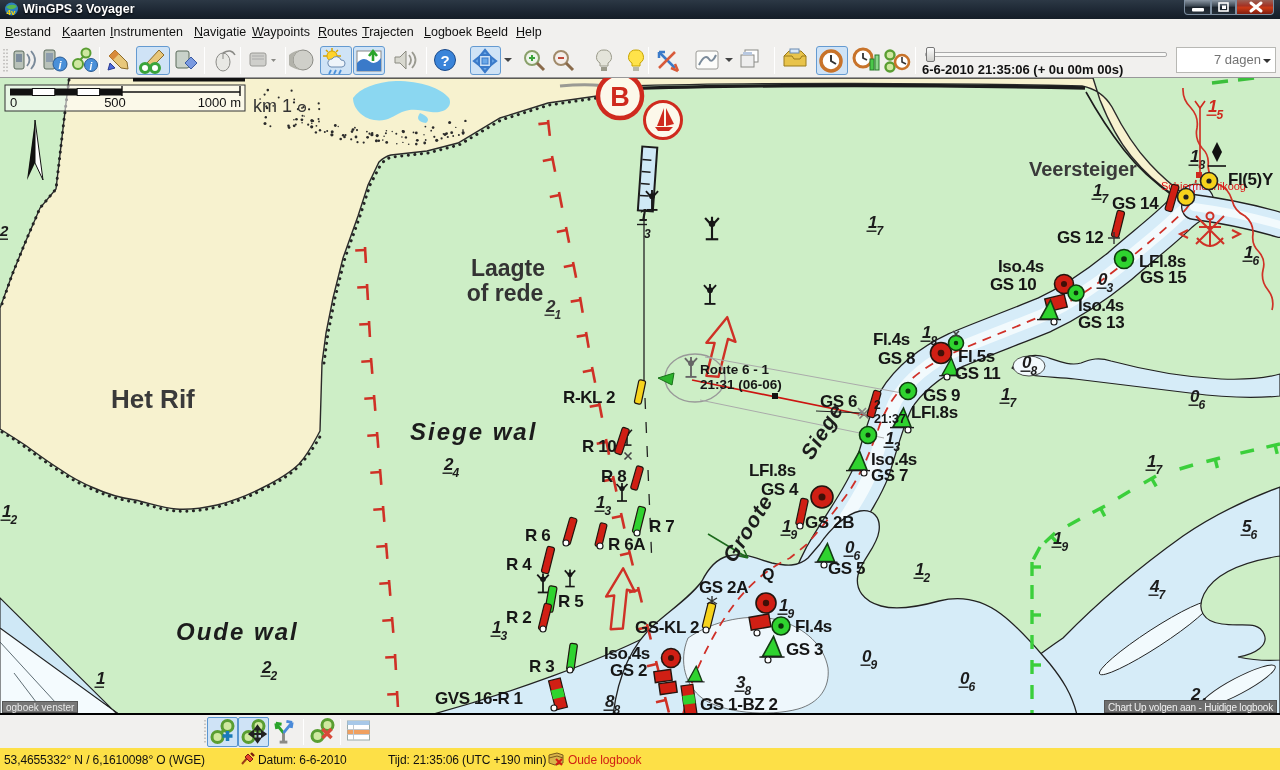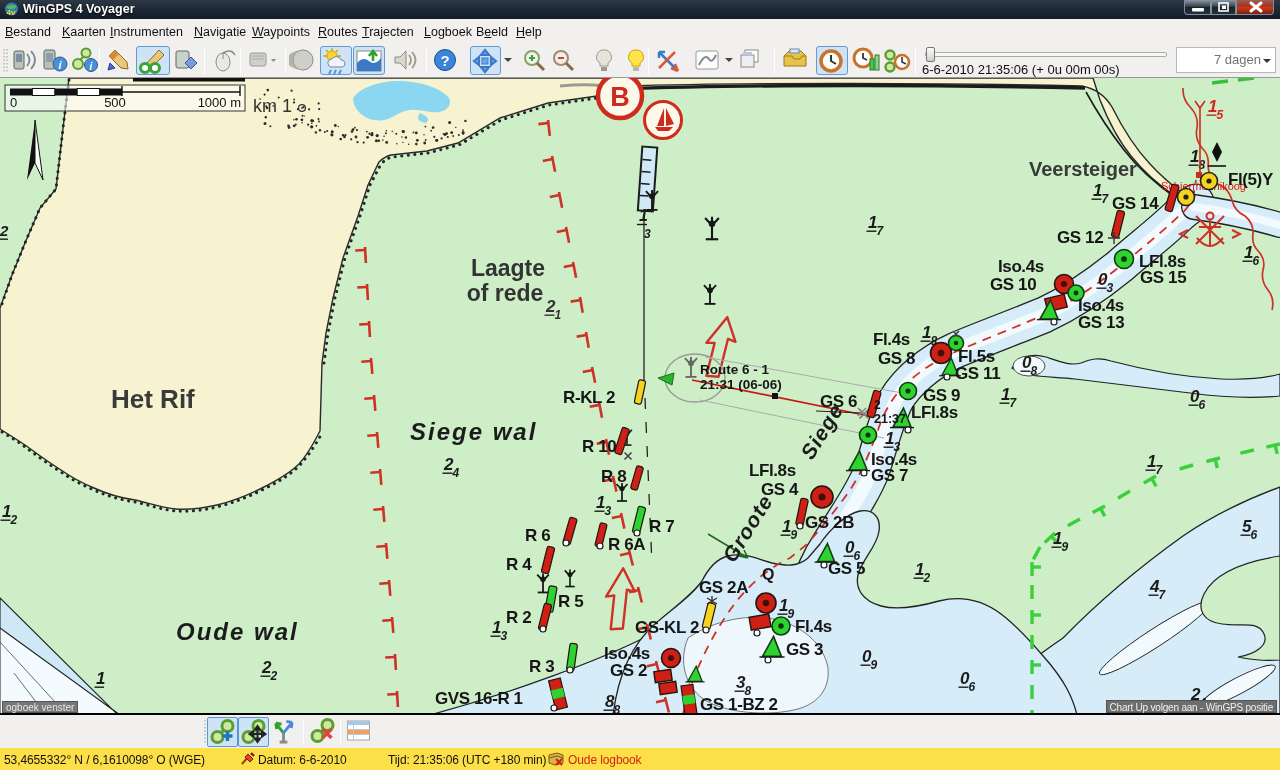--- a/index.html
+++ b/index.html
@@ -12,21 +12,21 @@
 .botbar{position:absolute;left:0;top:714px;width:1280px;height:34px;background:#f1f0ee}
 .statusbar{position:absolute;left:0;top:748px;width:1280px;height:22px;background:#fde047;font-size:12px;color:#111;letter-spacing:-0.1px}
 .wbtn{position:absolute;top:0;height:15px;border:1px solid #7d8ea0;border-top:none;color:#fff}
 </style></head><body>
 <div class="titlebar">
  <svg style="position:absolute;left:4px;top:2px" width="15" height="15" viewBox="0 0 15 15">
       <circle cx="7.5" cy="7" r="6.5" fill="#2c7fbe"></circle>
       <path d="M2,5 Q7,1 13,4 Q10,8 5,7 Z" fill="#57b84e"></path>
       <text x="2.5" y="13" font-size="8" font-weight="700" fill="#ffd800">4v</text>
     </svg>
- <span class="txt">WinGPS 4 Voyager</span>
+ <span class="txt">WinGPS 3 Voyager</span>
  <div class="wbtn" style="left:1184px;width:27px;background:linear-gradient(180deg,#8b97a3 0%,#39444f 45%,#1a222b 50%,#26303a 100%);border-bottom-left-radius:4px"><svg width="27" height="15">
         <rect x="7" y="8" width="12" height="3.5" rx="1" fill="#fff"></rect>
       </svg></div>
  <div class="wbtn" style="left:1211px;width:25px;background:linear-gradient(180deg,#8b97a3 0%,#39444f 45%,#1a222b 50%,#26303a 100%)"><svg width="25" height="15">
         <rect x="7" y="3" width="9" height="8" fill="none" stroke="#fff" stroke-width="1.6"></rect>
         <rect x="10" y="5.5" width="4" height="3.5" fill="#fff"></rect>
       </svg></div>
  <div class="wbtn" style="left:1236px;width:38px;background:linear-gradient(180deg,#9a6257 0%,#a33325 40%,#ca3a16 55%,#7e1d10 100%);border-bottom-right-radius:4px"><svg width="38" height="15">
         <path d="M14,3 L24,11 M24,3 L14,11" stroke="#fff" stroke-width="3" stroke-linecap="round"></path>
       </svg></div>
@@ -186,21 +186,21 @@
       </svg></div>
     <div class="tbtn" style="left:882px;width:30px"><svg width="30" height="28" viewBox="0 0 30 28">
         <circle cx="8" cy="9" r="4.5" fill="#cfe8a0" stroke="#5a9e32" stroke-width="2.4"></circle>
         <circle cx="8" cy="21" r="4.5" fill="#cfe8a0" stroke="#5a9e32" stroke-width="2.4"></circle>
         <circle cx="20" cy="16" r="7" fill="#fff" stroke="#c8732a" stroke-width="2.6"></circle>
         <path d="M20,11 v5 l4,2" stroke="#333" stroke-width="1.6" fill="none"></path>
       </svg></div>
     <div class="sep" style="left:915px"></div>
     <div style="position:absolute;left:925px;top:8px;width:242px;height:5px;border:1px solid #aaa;background:#f8f8f6;border-radius:2px"></div>
     <div style="position:absolute;left:926px;top:3px;width:9px;height:15px;background:linear-gradient(180deg,#fdfdfd,#cfcfcb);border:1px solid #777;border-radius:2px"></div>
-    <div style="position:absolute;left:922px;top:18px;font-size:13px;font-weight:400;color:#111;white-space:nowrap">6-6-2010 21:35:06 (+ 0u 00m 00s)</div>
+    <div style="position:absolute;left:922px;top:18px;font-size:13px;font-weight:700;color:#111;white-space:nowrap">6-6-2010 21:35:06 (+ 0u 00m 00s)</div>
     <div style="position:absolute;left:1176px;top:3px;width:100px;height:26px;background:#fff;border:1px solid #b8b8b4"></div>
     <div style="position:absolute;left:1214px;top:8px;font-size:13px;color:#737373">7 dagen</div>
     <svg style="position:absolute;left:1262px;top:13px" width="10" height="8">
       <path d="M1,2 l4,4 l4,-4 Z" fill="#333"></path>
     </svg>
   </div>
 <svg style="position:absolute;left:0;top:78px" width="1280" height="636" viewBox="0 78 1280 636" font-family="'Liberation Sans',sans-serif">
     <rect x="0" y="78" width="1280" height="636" fill="#cdeec6"></rect>
     <path d="M0,626 L120,715 L0,715 Z" fill="#f4fbfe" stroke="#222" stroke-width="1"></path>
     <path d="M0,598 L118,715 L120,715 L0,628 Z" fill="#cfe8f6" stroke="#222" stroke-width="1.1"></path>
@@ -956,23 +956,23 @@
       </svg></div>
   </div>
 <div class="statusbar">
  <span style="position:absolute;left:4px;top:5px">53,4655332° N / 6,1610098° O (WGE)</span>
  <svg style="position:absolute;left:240px;top:3px" width="16" height="16" viewBox="0 0 16 16">
       <path d="M2,13 L9,5" stroke="#9a3b17" stroke-width="2"></path>
       <path d="M8,3 L13,8 L10,11 L5,6 Z" fill="#e8442c" stroke="#7c1d0d" stroke-width="1"></path>
       <path d="M11,2 L14,5" stroke="#7c1d0d" stroke-width="2.4"></path>
     </svg>
  <span style="position:absolute;left:258px;top:5px">Datum: 6-6-2010</span>
- <span style="position:absolute;left:388px;top:5px">Tijd: 21:35:06 (UTC +180 min)</span>
+ <span style="position:absolute;left:388px;top:5px">Tijd: 21:35:06 (UTC +190 min)</span>
  <svg style="position:absolute;left:547px;top:3px" width="18" height="16" viewBox="0 0 18 16">
       <path d="M2,4 L10,2 L16,4 L16,12 L8,14 L2,12 Z" fill="#d9b44a" stroke="#7a5c1a" stroke-width="1"></path>
       <path d="M2,7 L10,5 L16,7" fill="none" stroke="#7a5c1a" stroke-width="1"></path>
       <path d="M9,8 L15,14 M15,8 L9,14" stroke="#d01f14" stroke-width="2"></path>
     </svg>
  <span style="position:absolute;left:568px;top:5px;color:#d01f14">Oude logbook</span>
 </div>
 <div style="position:absolute;left:2px;top:701px;background:#787878;color:#e8e8e8;font-size:10px;padding:0 3px;height:12px;line-height:12px;border:1px solid #555">ogboek venster</div>
-<div style="position:absolute;right:3px;top:700px;background:#6e6e6e;color:#f0f0f0;font-size:10px;padding:0 3px;height:13px;line-height:13px;border:1px solid #555;white-space:nowrap;letter-spacing:-0.2px">Chart Up volgen aan - WinGPS positie</div>
+<div style="position:absolute;right:3px;top:700px;background:#6e6e6e;color:#f0f0f0;font-size:10px;padding:0 3px;height:13px;line-height:13px;border:1px solid #555;white-space:nowrap;letter-spacing:-0.2px">Chart Up volgen aan - Huidige logbook</div>
 <div style="position:absolute;left:0;top:713px;width:1280px;height:1.5px;background:#000"></div>
 
 </body></html>

